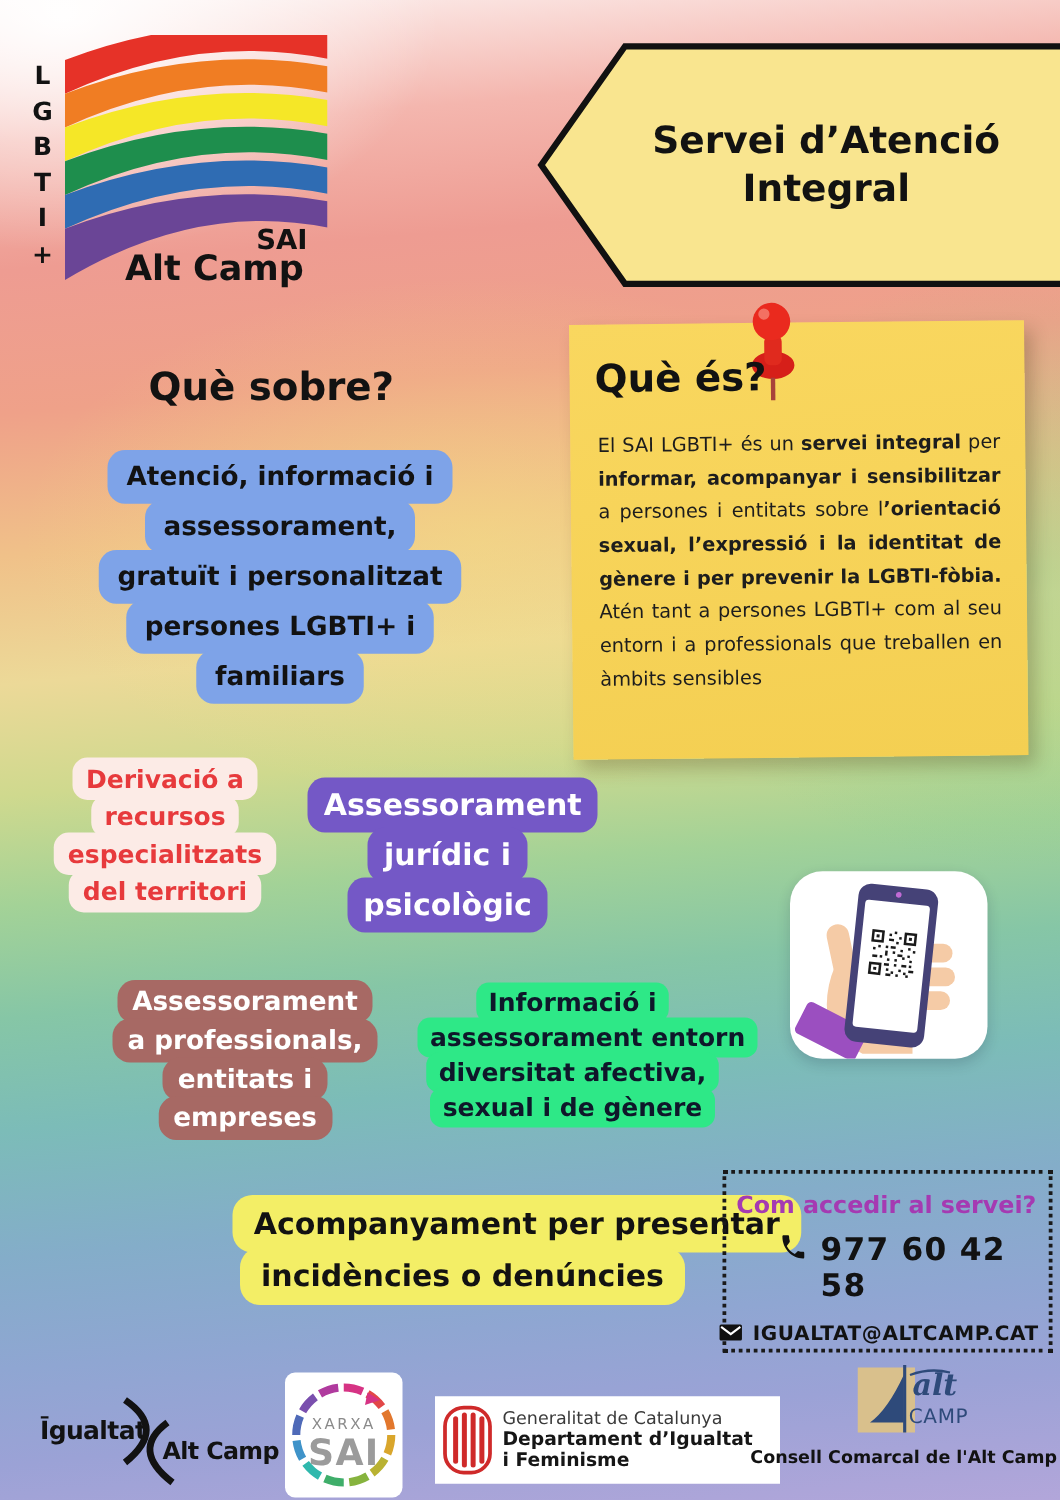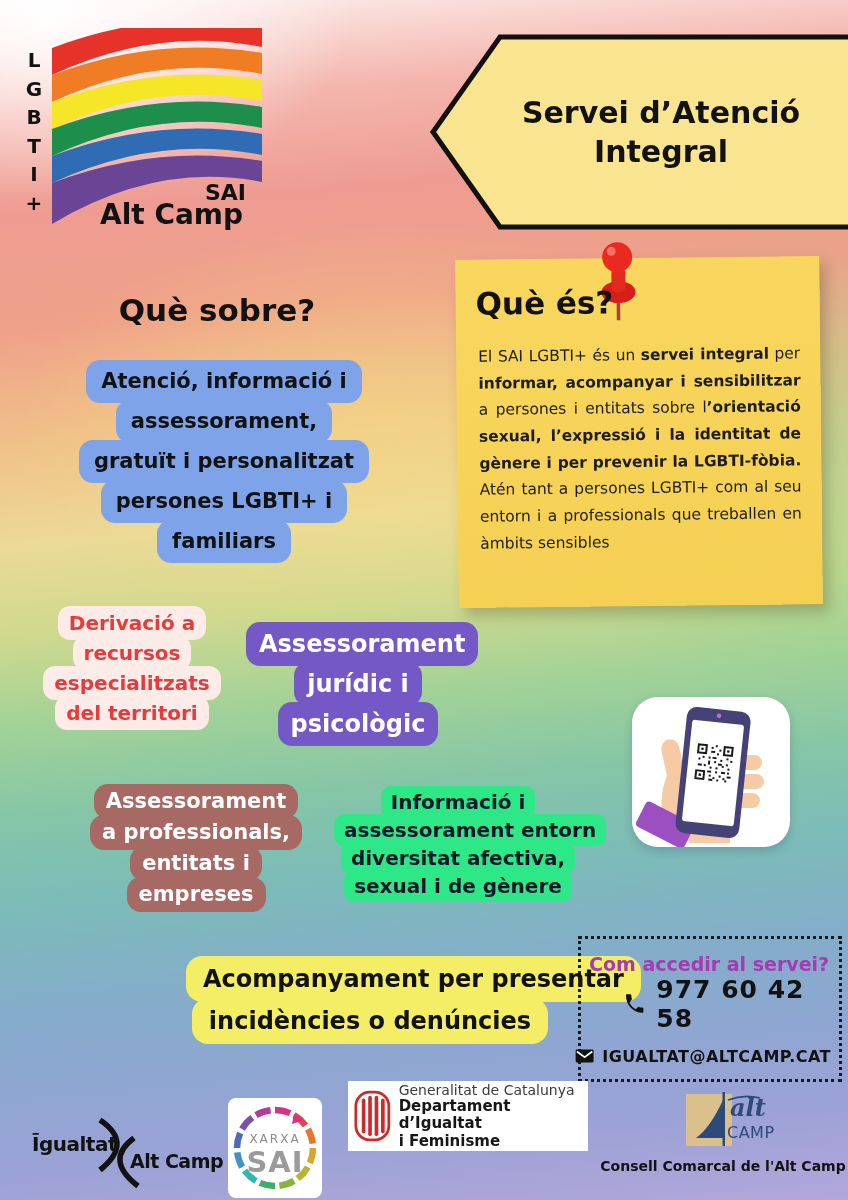--- a/index.html
+++ b/index.html
@@ -58,34 +58,34 @@
     text-align:justify; color:#1d1d1d; }
   .note-body .b{ font-weight:bold; }
   .pin{ position:absolute; left:132px; top:-18px; width:60px; height:82px; }
   
   .qr-card{ position:absolute; left:632px; top:697px; width:158px; height:150px; background:#ffffff;
     border-radius:26px; box-shadow:0 4px 10px rgba(30,30,60,0.18); overflow:hidden; }
   
   .contact{ position:absolute; left:578px; top:936px; width:264px; height:146px;
     border:3px dotted #1a1a1a; padding:14px 8px 0 8px; }
   .contact-heading{ font-size:19px; font-weight:bold; color:#a53ab2; }
-  .contact-phone{ display:flex; align-items:center; justify-content:center; gap:10px; padding-left:34px; }
+  .contact-phone{ display:flex; align-items:flex-start; justify-content:center; gap:10px; margin-top:10px; padding-left:34px; }
   .contact-phone .num{ font-size:25px; font-weight:bold; color:#121212; letter-spacing:1px; }
   .contact-email{ display:flex; align-items:center; gap:8px; margin-top:12px; margin-left:-14px; }
   .contact-email .addr{ font-size:16px; font-weight:bold; color:#121212; letter-spacing:0.5px; }
   
   .igualtat-logo{ position:absolute; left:24px; top:1108px; width:270px; height:86px; color:#121212; }
   .igualtat-w1{ position:absolute; left:8px; top:24px; font-size:20px; font-weight:600; letter-spacing:-0.5px; }
   .igualtat-arcs{ position:absolute; left:66px; top:2px; }
   .igualtat-w2{ position:absolute; left:106px; top:42px; font-size:19px; font-weight:600; letter-spacing:-0.5px; }
   .xarxa-logo{ position:absolute; left:228px; top:1098px; width:94px; height:100px; background:#ffffff; border-radius:8px; }
   .xarxa-logo svg{ position:absolute; inset:0; }
   .xarxa-top{ position:absolute; left:0; right:0; top:34px; text-align:center; font-size:12px; letter-spacing:2px; color:#8a8a8a; font-weight:500; }
   .xarxa-main{ position:absolute; left:0; right:0; top:47px; text-align:center; font-size:29px; font-weight:bold; color:#9b9b9b; letter-spacing:1px; }
-  .gencat-logo{ position:absolute; left:348px; top:1081px; width:240px; height:70px; background:#ffffff;
+  .gencat-logo{ position:absolute; left:348px; top:1117px; width:276px; height:70px; background:#ffffff;
     display:flex; align-items:center; padding:6px; }
   .gencat-text{ margin-left:8px; line-height:1.15; }
   .gencat-l1{ font-size:14px; color:#3a3a3a; }
   .gencat-l2,.gencat-l3{ font-size:15px; font-weight:bold; color:#161616; }
   .consell-logo{ position:absolute; left:686px; top:1092px; width:96px; height:64px; }
   .consell-caption{ position:absolute; left:598px; top:1158px; width:250px; text-align:center;
     font-size:14px; font-weight:bold; color:#121212; }
 </style>
 </head>
 <body>

